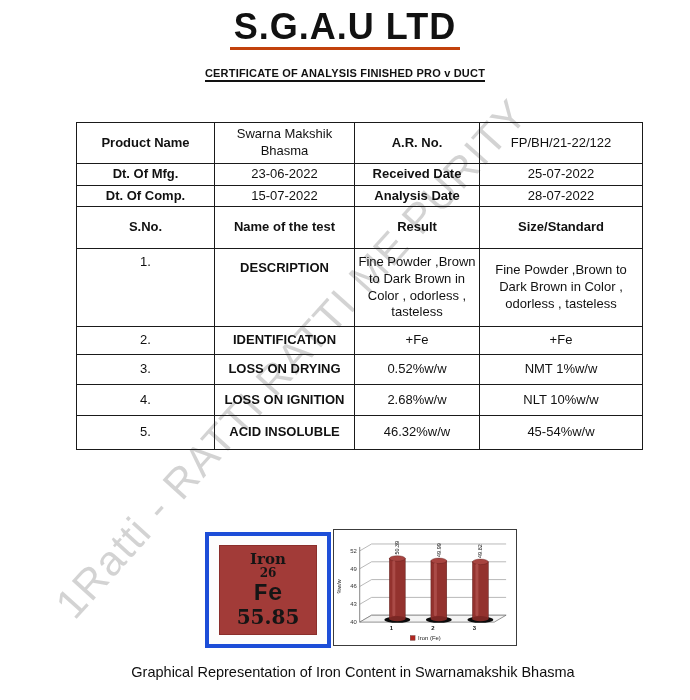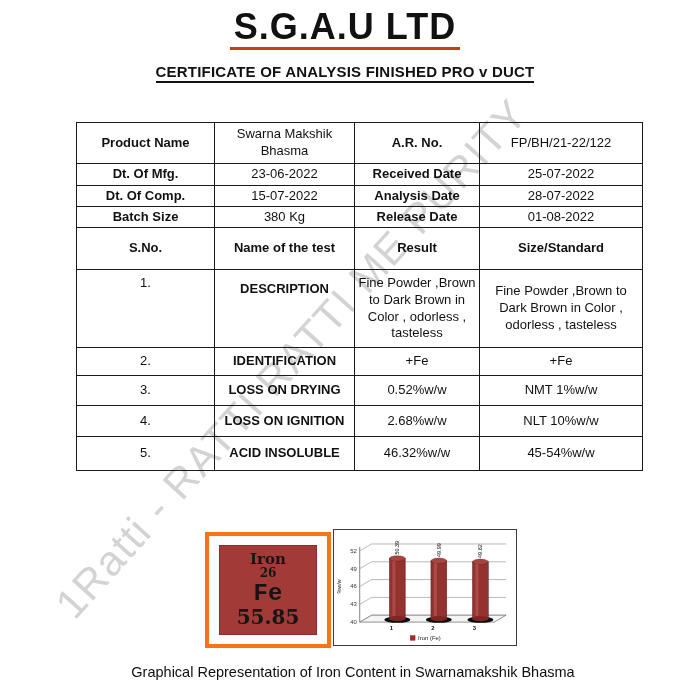--- a/index.html
+++ b/index.html
@@ -16,37 +16,37 @@
   .content{position:relative;z-index:1;}
   .hdr{width:690px;text-align:center;}
   .title-wrap{padding-top:8px;}
   .title{
     display:inline-block;font-size:36px;font-weight:bold;letter-spacing:1px;
     border-bottom:3px solid #c2410c;padding:0 4px 1px 4px;line-height:1.05;
   }
   .subtitle{margin-top:17px;font-size:14px;letter-spacing:0.3px;}
   .cert-heading-wrap{margin-top:13px;}
   .cert-heading{
-    display:inline-block;font-size:15px;font-weight:bold;letter-spacing:0.2px;
+    display:inline-block;font-size:11px;font-weight:bold;letter-spacing:0.2px;
     border-bottom:2px solid #121212;padding-bottom:1px;
   }
   table.coa{
     position:absolute;left:76px;top:122px;width:566px;
     border-collapse:collapse;table-layout:fixed;background:transparent;
   }
   table.coa td{
     border:1.5px solid #1a1a1a;font-size:13px;text-align:center;
     vertical-align:middle;padding:1px 5px;line-height:1.3;
     overflow:hidden;
   }
   td.b{font-weight:bold;}
   td.sb{font-weight:600;}
   .fe-card{
     position:absolute;left:205px;top:532px;width:126px;height:116px;
-    border:4px solid #f97316;background:#fdfdfd;box-sizing:border-box;
+    border:4px solid #1d4ed8;background:#fdfdfd;box-sizing:border-box;
   }
   .fe-inner{
     position:absolute;left:10px;top:9px;right:10px;bottom:9px;
     background:#a23b38;border:1px solid #8b2e2b;
     display:flex;flex-direction:column;align-items:center;justify-content:center;
     color:#151515;
   }
   .fe-name{font-family:"DejaVu Serif",serif;font-weight:bold;font-size:15px;line-height:1.1;}
   .fe-num{font-family:"DejaVu Serif",serif;font-weight:bold;font-size:12px;line-height:1.15;}
   .fe-sym{font-family:Liberation Mono, monospace;font-weight:bold;font-size:24px;line-height:1.05;}
@@ -94,26 +94,20 @@
         <td class="b">Dt. Of Mfg.</td>
         <td>23-06-2022</td>
         <td class="b">Received Date</td>
         <td>25-07-2022</td>
       </tr>
       <tr style="height:21px">
         <td class="b">Dt. Of Comp.</td>
         <td>15-07-2022</td>
         <td class="b">Analysis Date</td>
         <td>28-07-2022</td>
-      </tr>
-      <tr style="height:21px">
-        <td class="b">Batch Size</td>
-        <td>380 Kg</td>
-        <td class="b">Release Date</td>
-        <td>01-08-2022</td>
       </tr>
       <tr style="height:42px">
         <td class="b">S.No.</td>
         <td class="b">Name of the test</td>
         <td class="b">Result</td>
         <td class="b">Size/Standard</td>
       </tr>
       <tr style="height:78px">
         <td style="vertical-align:top;padding-top:5px;">1.</td>
         <td class="sb" style="vertical-align:top;padding-top:11px;">DESCRIPTION</td>

